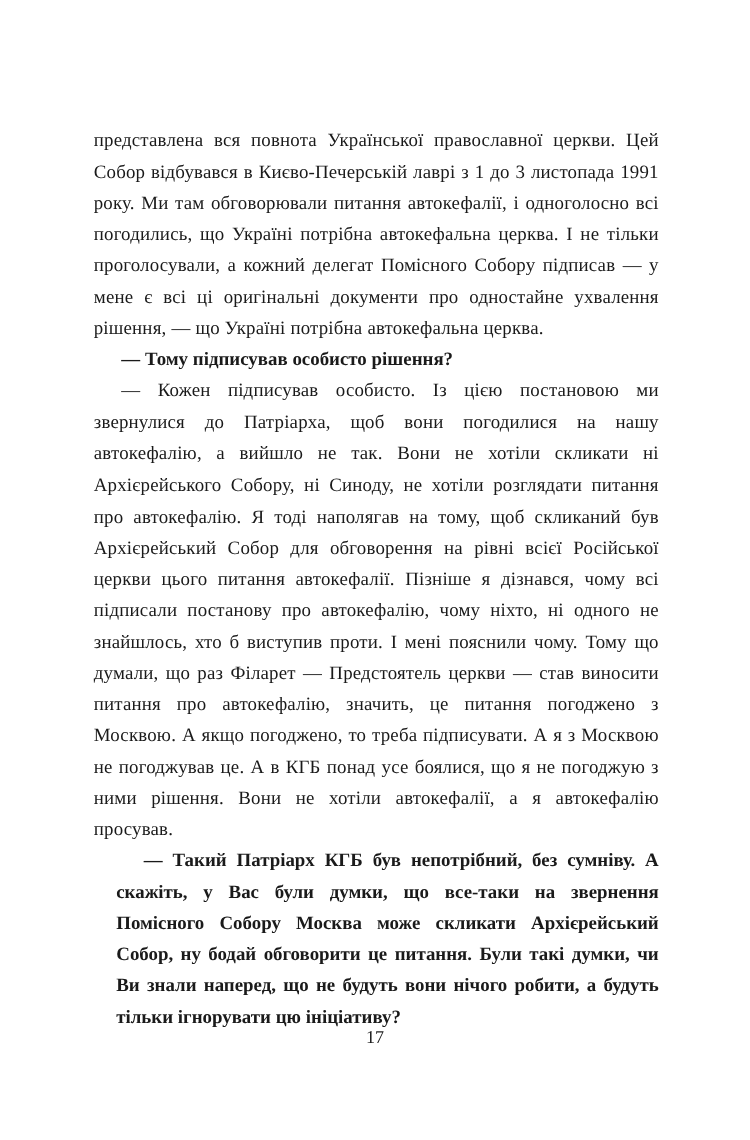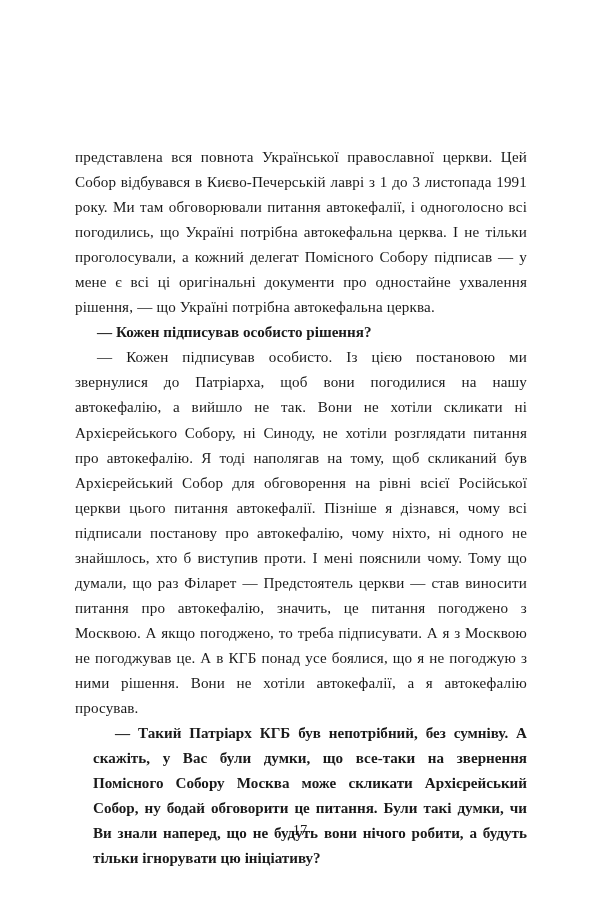--- a/index.html
+++ b/index.html
@@ -30,21 +30,20 @@
     line-height: 25.05px;
     text-align: justify;
     text-justify: inter-word;
     -webkit-hyphens: none;
     hyphens: none;
     letter-spacing: 0.01em;
     word-spacing: 0.005em;
   }
   .para.continuation {
     text-indent: 0;
-    margin-top: 44px;
   }
   .para.indented {
     text-indent: 22px;
   }
   .para.bold {
     font-weight: bold;
     letter-spacing: 0;
   }
   
   .para:last-child {
@@ -62,20 +61,20 @@
     color: #1a1a1a;
   }
 </style>
 </head>
 <body>
 
 <div id="page">
 
   <div id="text-block">
     <p class="para continuation">представлена вся повнота Української православної церкви. Цей Собор відбувався в Києво-Печерській лаврі з 1 до 3 листопада 1991 року. Ми там обговорювали питання автокефалії, і одноголосно всі погодились, що Україні потрібна автокефальна церква. І не тільки проголосували, а кожний делегат Помісного Собору підписав — у мене є всі ці оригінальні документи про одностайне ухвалення рішення, — що Україні потрібна автокефальна церква.</p>
-    <p class="para indented bold">— Кожен підписував особисто рішення?</p>
+    <p class="para indented bold">— Тому підписував особисто рішення?</p>
     <p class="para indented">— Кожен підписував особисто. Із цією постановою ми звернулися до Патріарха, щоб вони погодилися на нашу автокефалію, а вийшло не так. Вони не хотіли скликати ні Архієрейського Собору, ні Синоду, не хотіли розглядати питання про автокефалію. Я тоді наполягав на тому, щоб скликаний був Архієрейський Собор для обговорення на рівні всієї Російської церкви цього питання автокефалії. Пізніше я дізнався, чому всі підписали постанову про автокефалію, чому ніхто, ні одного не знайшлось, хто б виступив проти. І мені пояснили чому. Тому що думали, що раз Філарет — Предстоятель церкви — став виносити питання про автокефалію, значить, це питання погоджено з Москвою. А якщо погоджено, то треба підписувати. А я з Москвою не погоджував це. А в КГБ понад усе боялися, що я не погоджую з ними рішення. Вони не хотіли автокефалії, а я автокефалію просував.</p>
     <p class="para indented bold">— Такий Патріарх КГБ був непотрібний, без сумніву. А скажіть, у Вас були думки, що все-таки на звернення Помісного Собору Москва може скликати Архієрейський Собор, ну бодай обговорити це питання. Були такі думки, чи Ви знали наперед, що не будуть вони нічого робити, а будуть тільки ігнорувати цю ініціативу?</p>
   </div>
 
   <div id="page-number">17</div>
 
 </div>
 
 </body></html>

